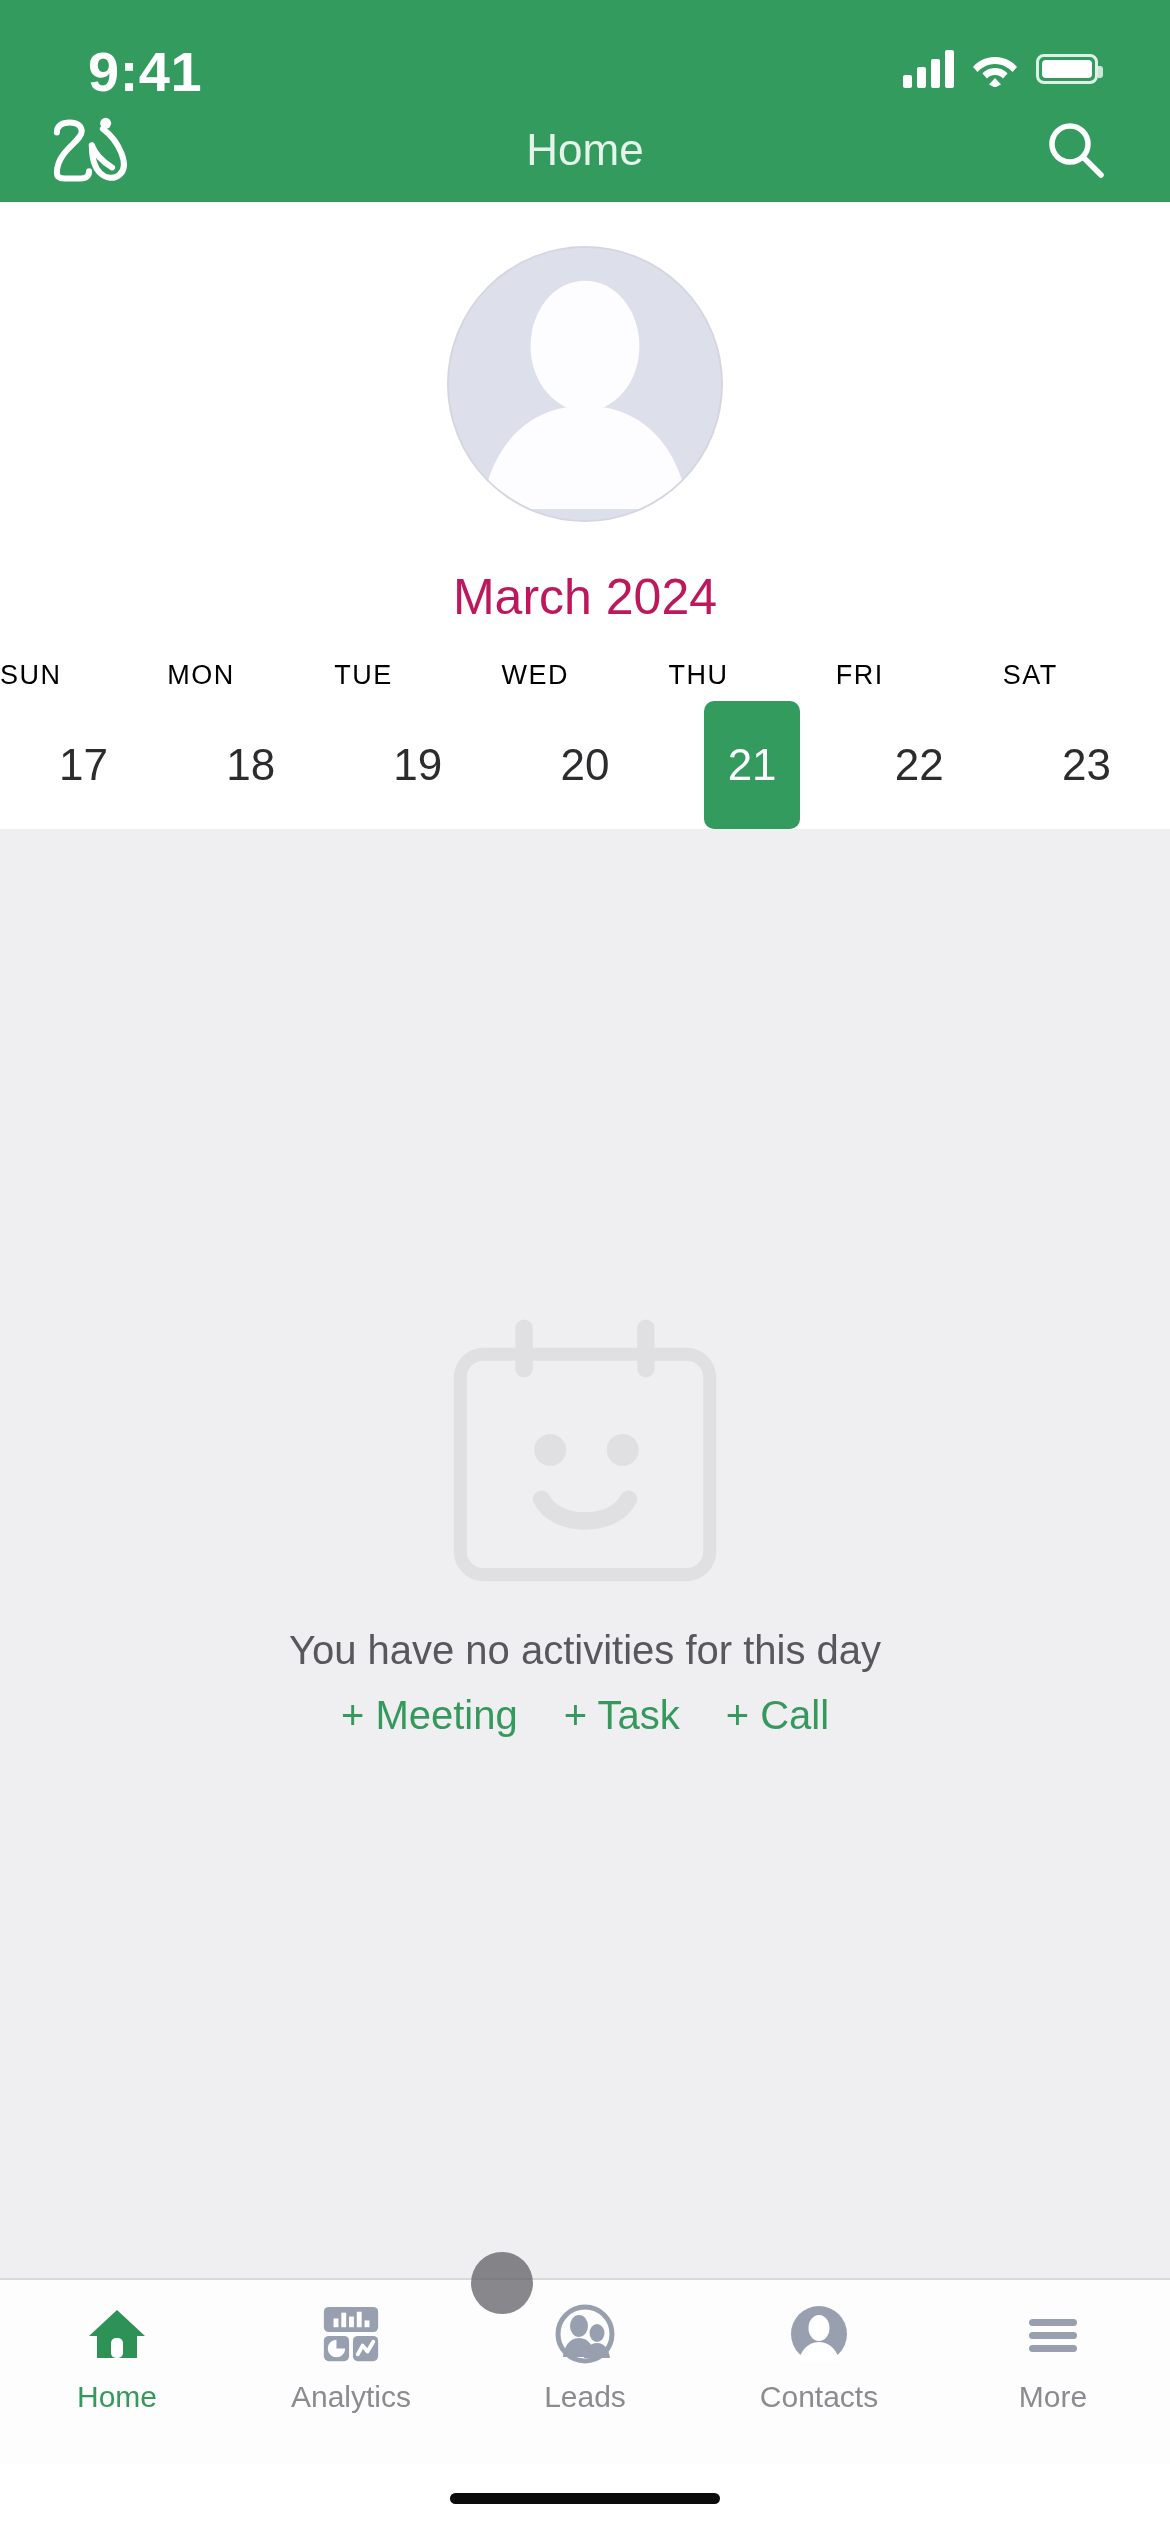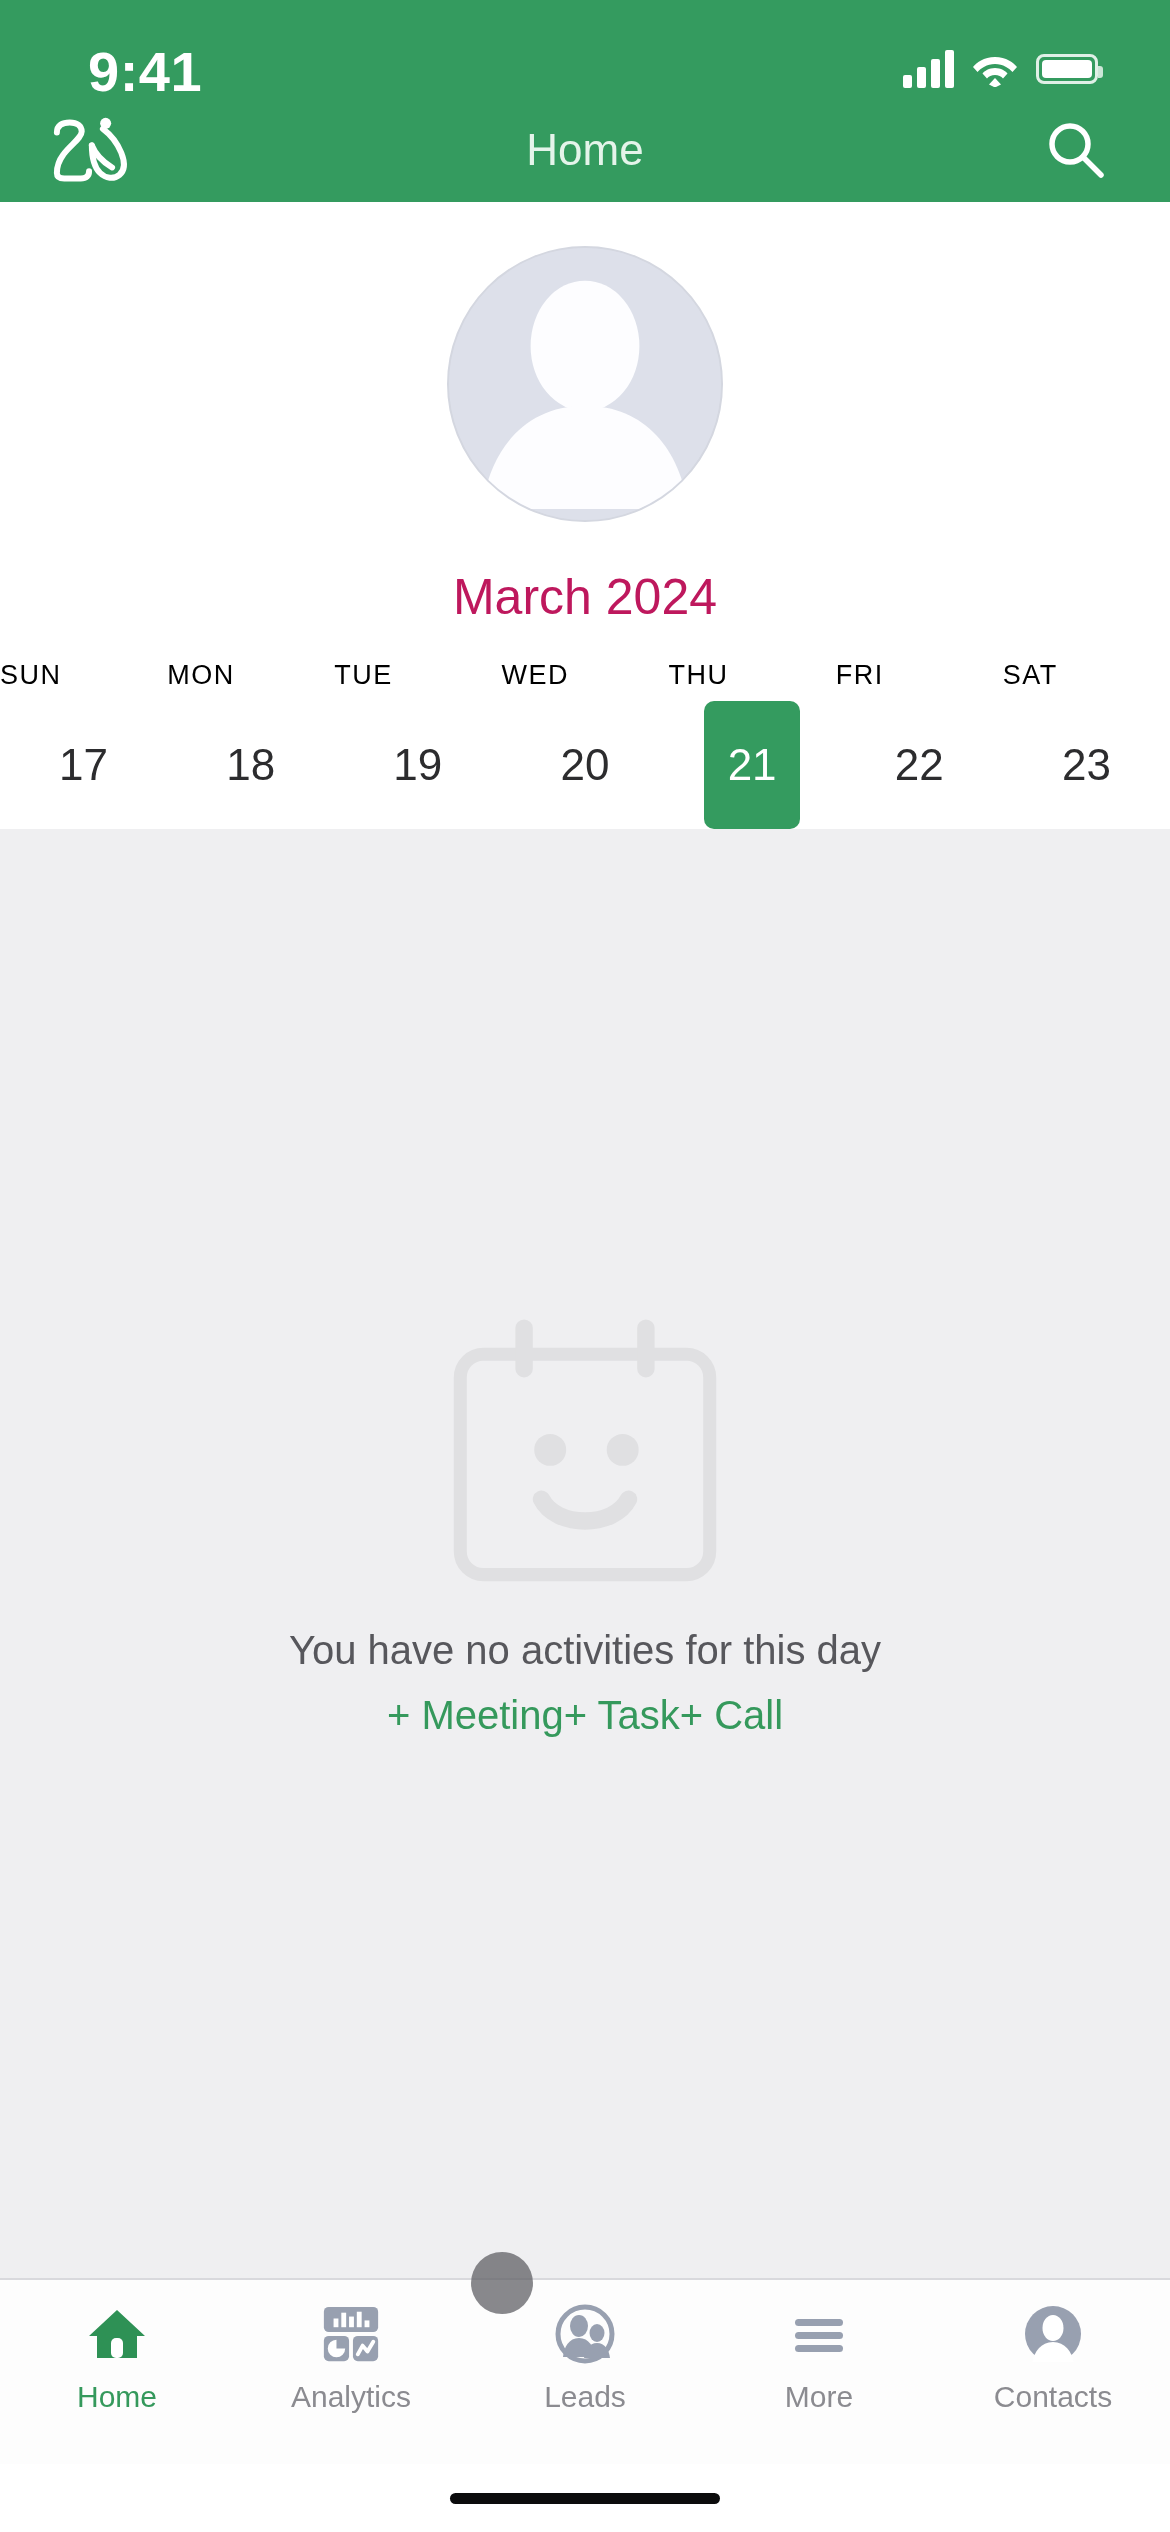--- a/index.html
+++ b/index.html
@@ -158,20 +158,21 @@
     padding-bottom: 68px;
   }
   .empty-illus { width: 290px; height: 290px; margin-bottom: 36px; }
   .empty-text {
     font-size: 40px;
     color: #57575c;
     text-align: center;
   }
   .quick-actions {
     display: flex;
+    gap: 46px;
     margin-top: 20px;
     align-items: flex-end;
   }
   .quick-action {
     font-size: 40px;
     color: #35995C;
   }
 
   
   .tabbar {
@@ -373,37 +374,37 @@
           <ellipse cx="44" cy="31" rx="7.5" ry="9" fill="#98a0b0"></ellipse>
           <path d="M44 41 C36 41 32 48 31 56 L57 56 C56 48 52 41 44 41 Z" fill="#98a0b0"></path>
         </svg>
       </div>
       <div class="tab-label">Leads</div>
     </div>
 
     <div class="tab">
       <div class="tab-icon">
         <svg viewBox="0 0 64 64" width="64" height="64">
+          <circle cx="32" cy="32" r="28" fill="#98a0b0"></circle>
+          <ellipse cx="32" cy="26" rx="10.5" ry="13" fill="#ffffff"></ellipse>
+          <path d="M32 40 C20 40 13 50 11.5 60 L52.5 60 C51 50 44 40 32 40 Z" fill="#ffffff"></path>
+        </svg>
+      </div>
+      <div class="tab-label">Contacts</div>
+    </div>
+
+    <div class="tab">
+      <div class="tab-icon">
+        <svg viewBox="0 0 64 64" width="64" height="64">
           <rect x="8" y="17" width="48" height="7" rx="3.5" fill="#98a0b0"></rect>
           <rect x="8" y="30" width="48" height="7" rx="3.5" fill="#98a0b0"></rect>
           <rect x="8" y="43" width="48" height="7" rx="3.5" fill="#98a0b0"></rect>
         </svg>
       </div>
       <div class="tab-label">More</div>
     </div>
-
-    <div class="tab">
-      <div class="tab-icon">
-        <svg viewBox="0 0 64 64" width="64" height="64">
-          <circle cx="32" cy="32" r="28" fill="#98a0b0"></circle>
-          <ellipse cx="32" cy="26" rx="10.5" ry="13" fill="#ffffff"></ellipse>
-          <path d="M32 40 C20 40 13 50 11.5 60 L52.5 60 C51 50 44 40 32 40 Z" fill="#ffffff"></path>
-        </svg>
-      </div>
-      <div class="tab-label">Contacts</div>
-    </div>
   </div>
 
   <div class="home-indicator-area">
     <div class="home-indicator"></div>
   </div>
 
 </div>
 
 </body></html>

